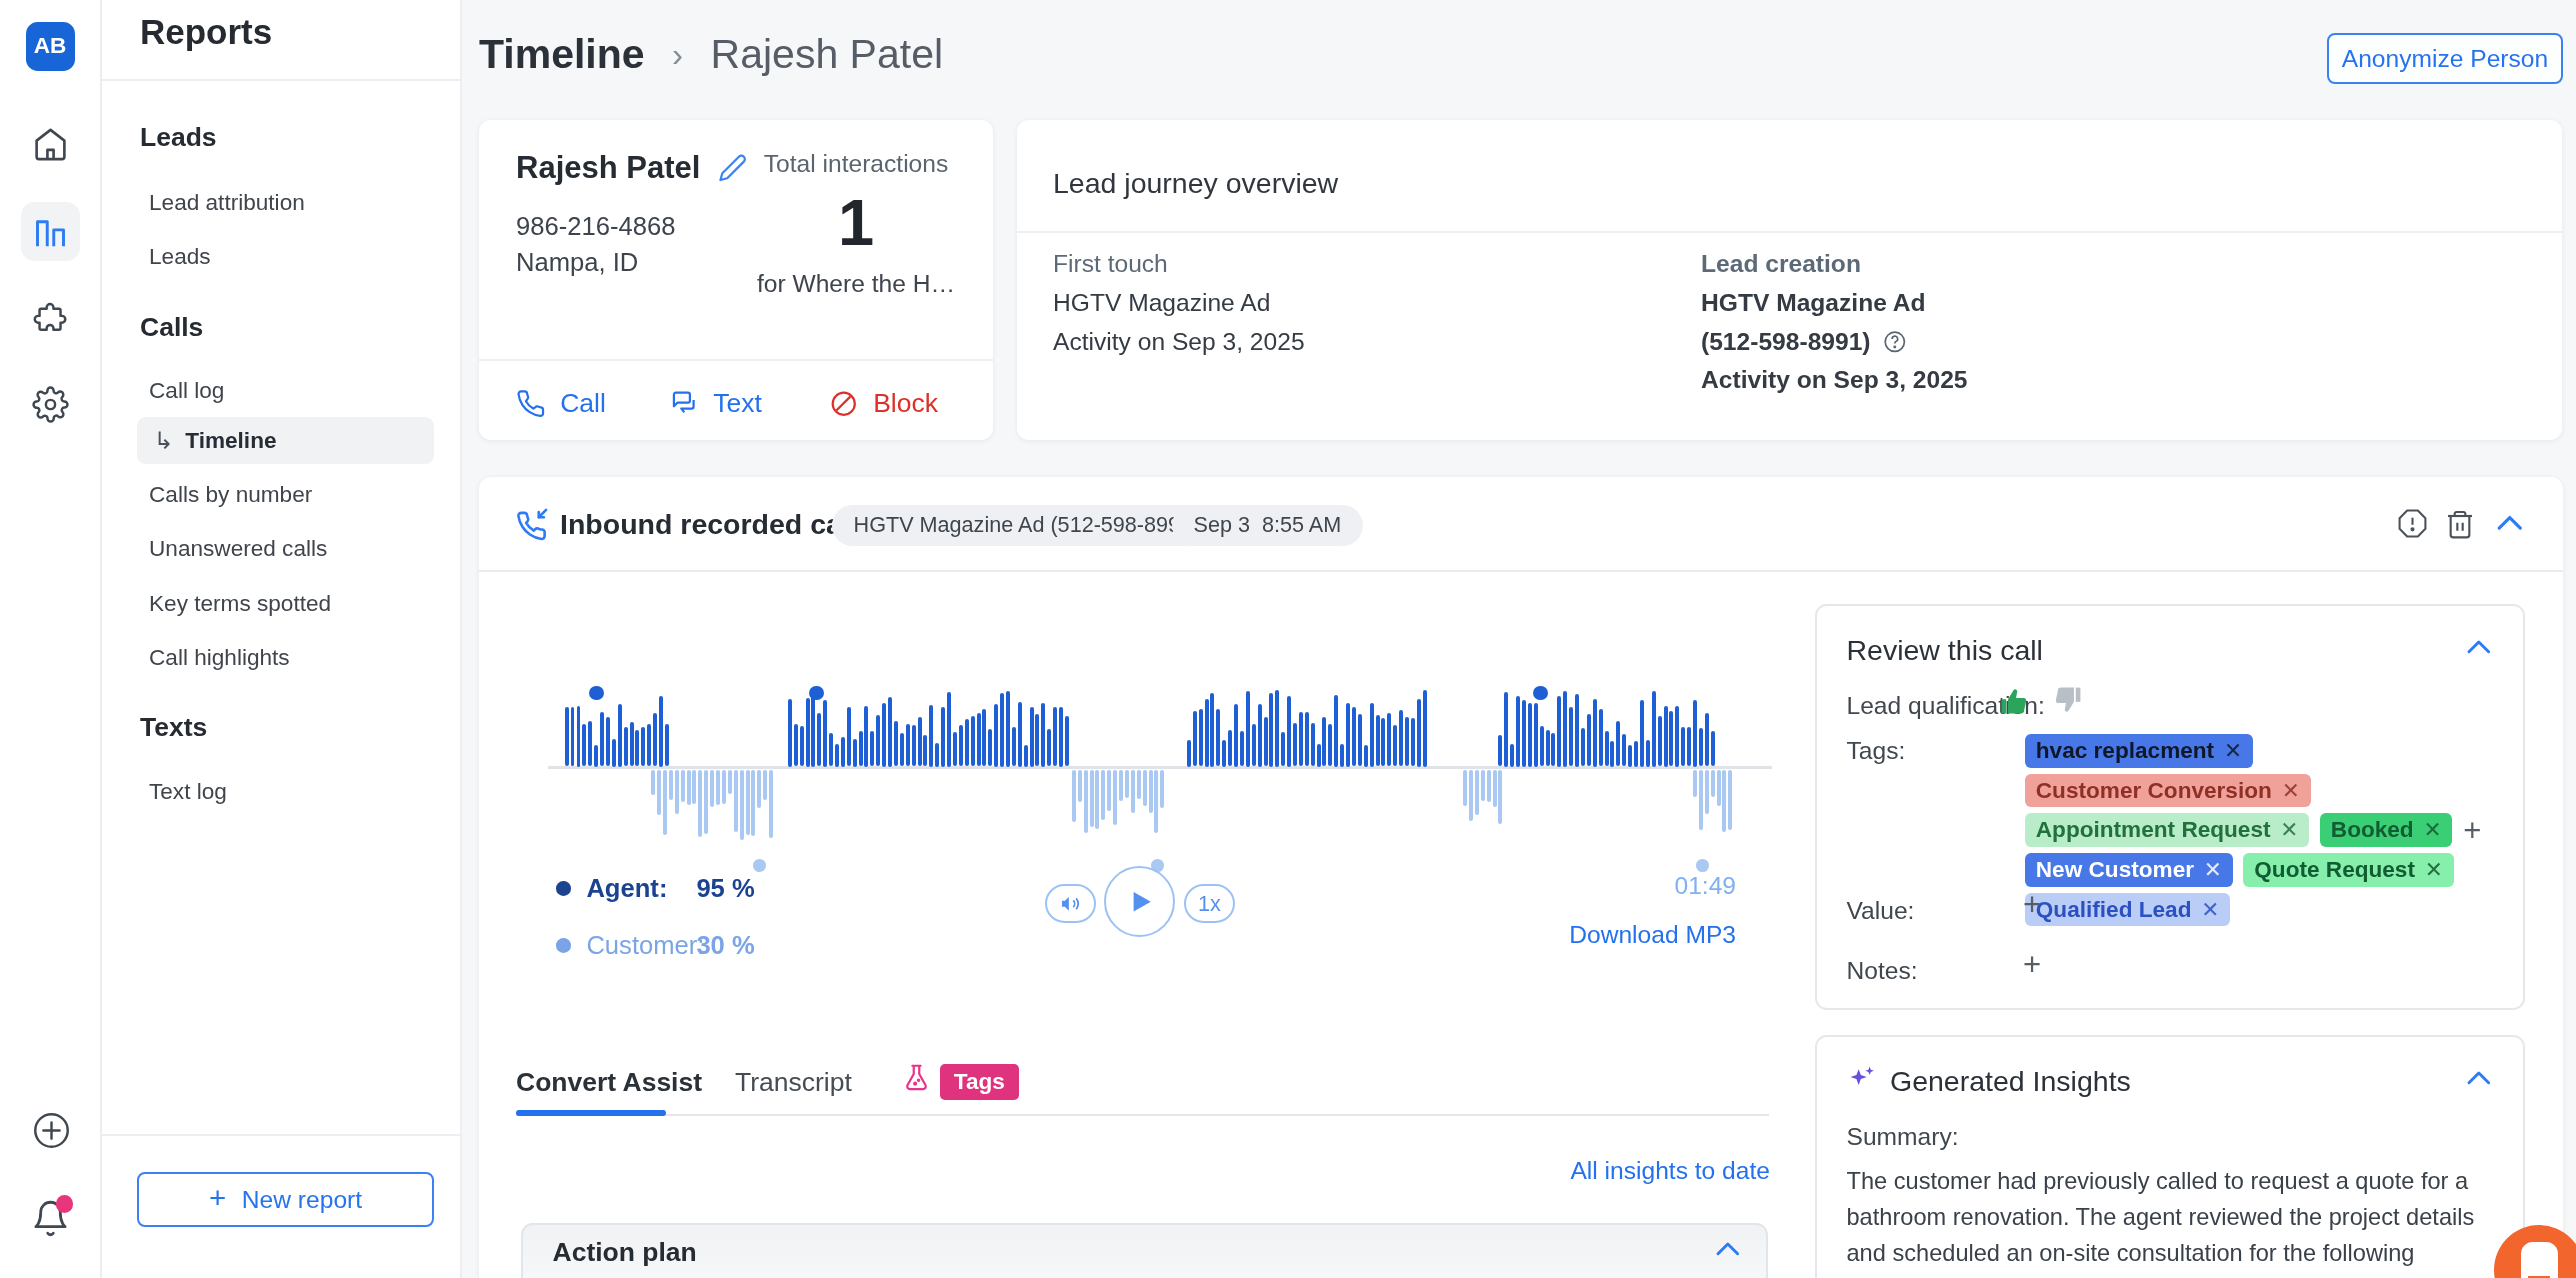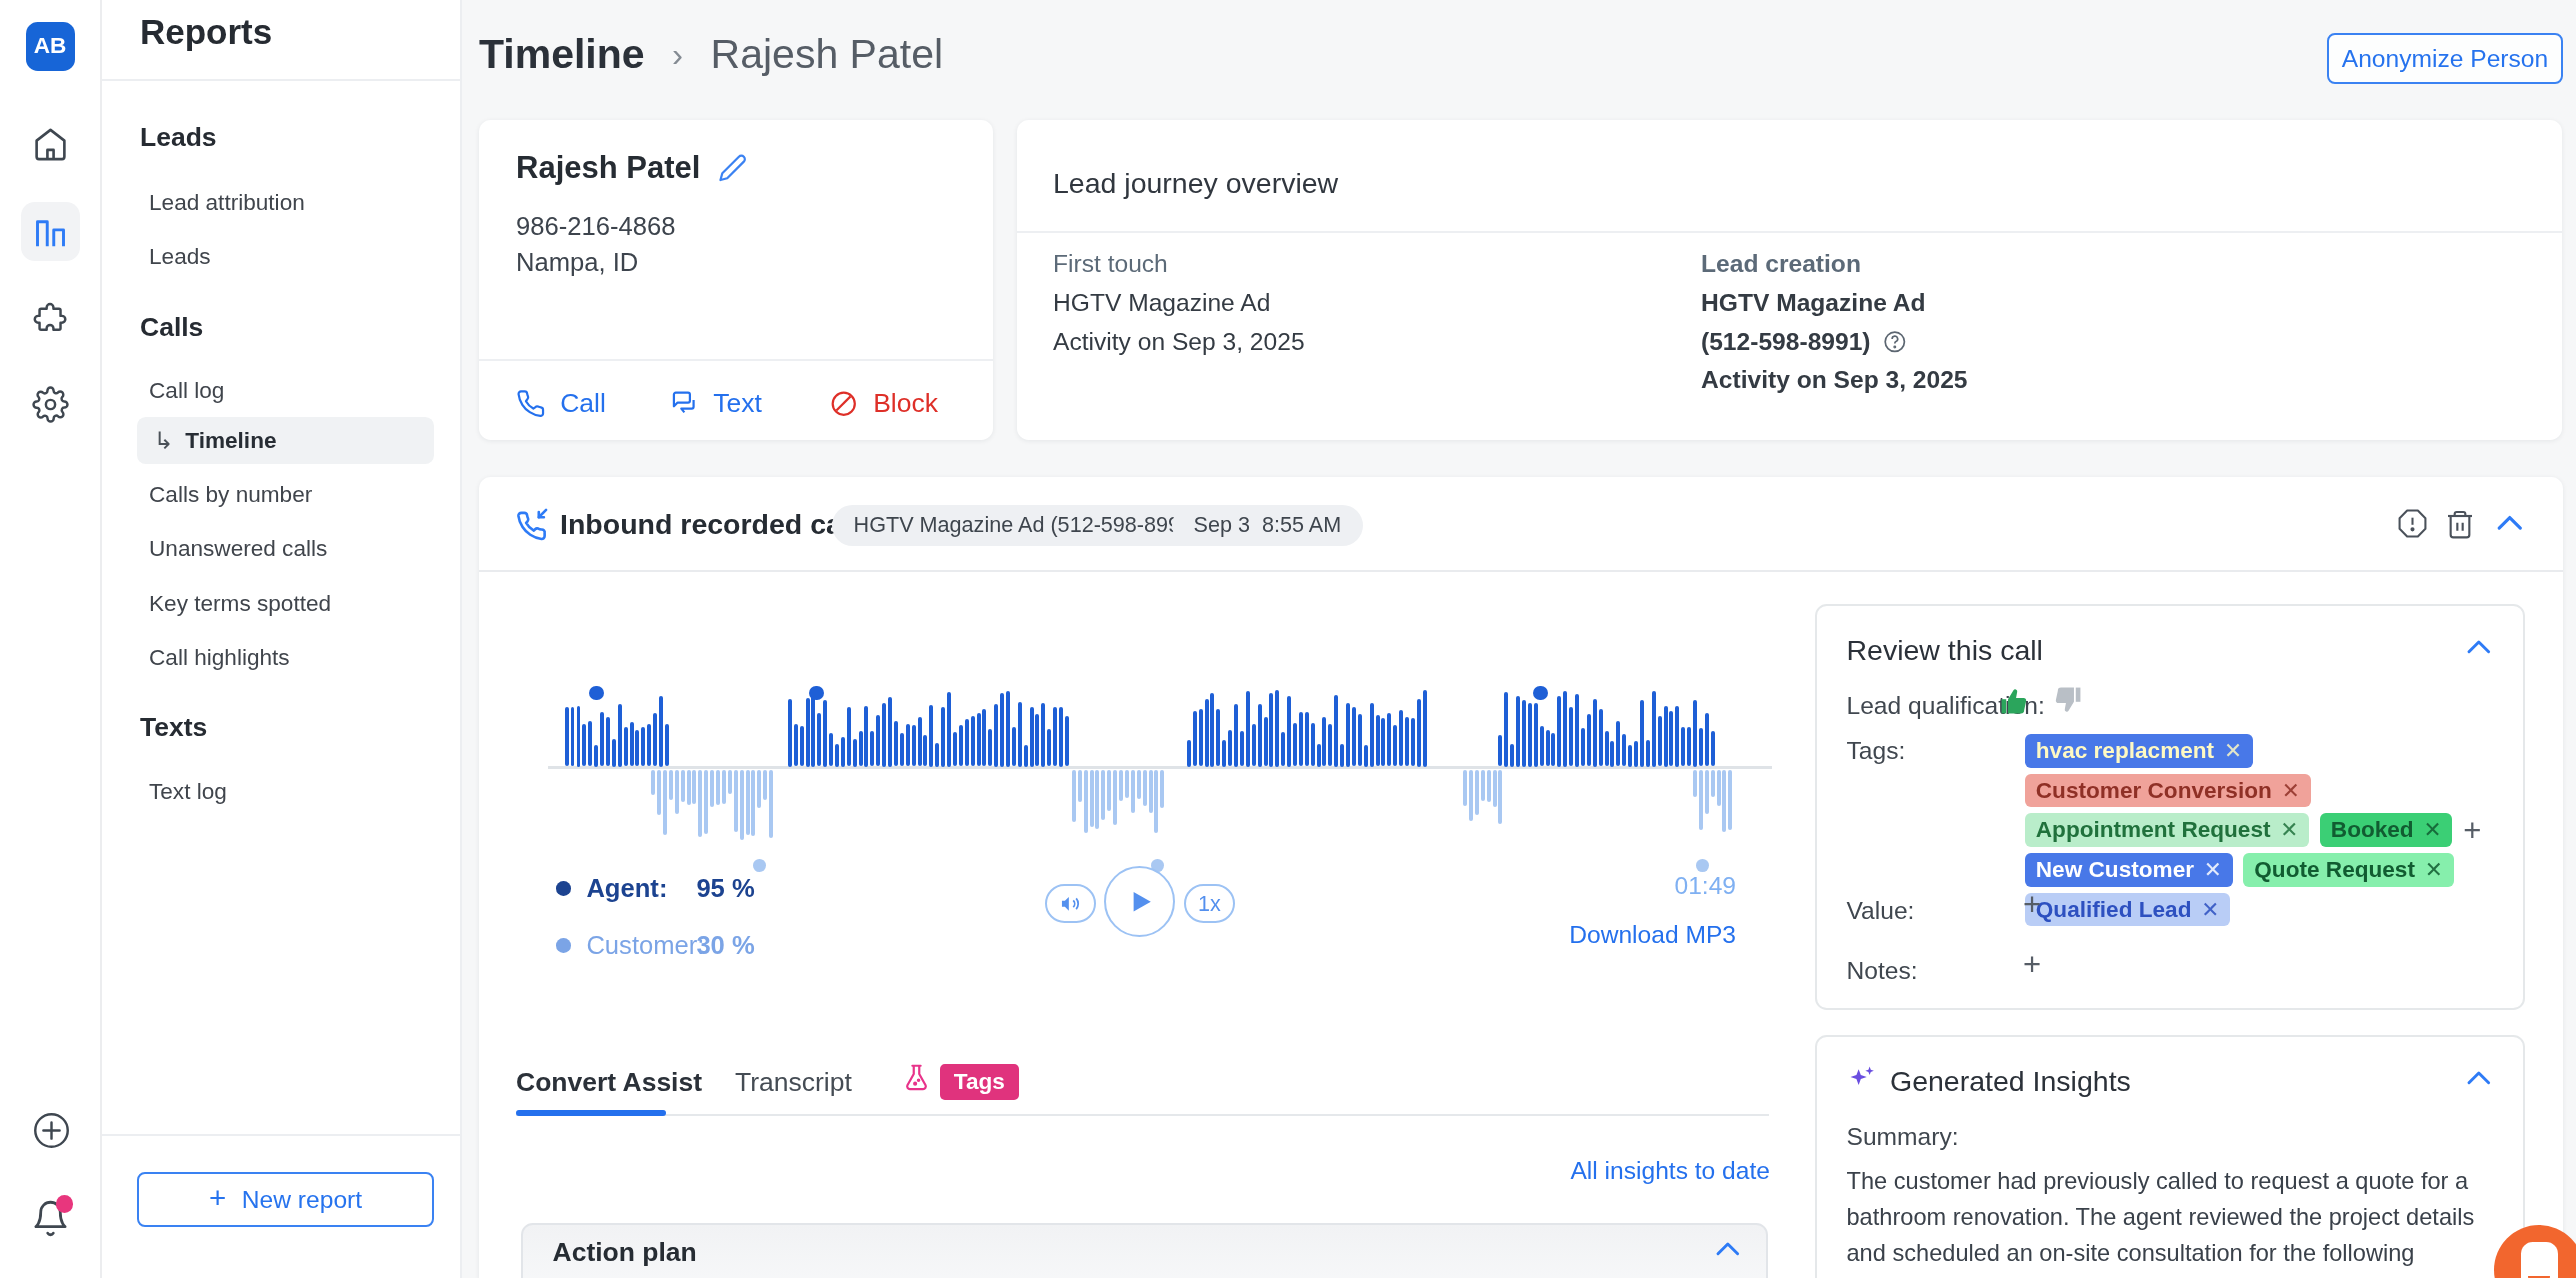--- a/index.html
+++ b/index.html
@@ -265,20 +265,25 @@
 
   <div class="card contact">
     <div class="c-name">
       <span>Rajesh Patel</span>
       <svg viewBox="0 0 24 24" width="29.5" height="29.5" fill="none" stroke="#3b82f2" stroke-width="1.8" stroke-linejoin="round">
         <path d="M17 3a2.8 2.8 0 1 1 4 4L7.5 20.5 2 22l1.5-5.5z"></path>
       </svg>
     </div>
     <div class="c-phone">986-216-4868</div>
     <div class="c-loc">Nampa, ID</div>
+    <div class="c-right">
+      <div class="c-ti-label">Total interactions</div>
+      <div class="c-ti-value">1</div>
+      <div class="c-ti-ctx">for Where the H…</div>
+    </div>
     <div class="c-div"></div>
 
     <div class="c-action blue" style="left:37px;">
       <svg viewBox="0 0 24 24" width="29.5" height="29.5" fill="none" stroke="currentColor" stroke-width="1.8" stroke-linejoin="round">
         <path d="M22 16.92v3a2 2 0 0 1-2.18 2 19.79 19.79 0 0 1-8.63-3.07 19.5 19.5 0 0 1-6-6A19.79 19.79 0 0 1 2.08 4.18 2 2 0 0 1 4.06 2h3a2 2 0 0 1 2 1.72c.12.81.37 1.6.72 2.33a2 2 0 0 1-.45 2.11L8.09 9.91a16 16 0 0 0 6 6l1.75-1.24a2 2 0 0 1 2.11-.45c.73.35 1.52.6 2.33.72A2 2 0 0 1 22 16.92z"></path>
       </svg>
       <span>Call</span>
     </div>
     <div class="c-action blue" style="left:190px;">
       <svg viewBox="0 0 24 24" width="29.5" height="29.5" fill="none" stroke="currentColor" stroke-width="1.8" stroke-linejoin="round">
@@ -631,21 +636,21 @@
           <path d="M2 11h3.6v11H2z"></path>
           <path d="M7 22V11l4.2-7a1.6 1.6 0 0 1 2.9 1.2L13.2 10H19a2 2 0 0 1 2 2.4l-1.5 7A2.5 2.5 0 0 1 17 22z"></path>
         </svg>
         <svg viewBox="0 0 24 24" width="31" height="31" fill="#b9bfc6" style="transform:rotate(180deg);">
           <path d="M2 11h3.6v11H2z"></path>
           <path d="M7 22V11l4.2-7a1.6 1.6 0 0 1 2.9 1.2L13.2 10H19a2 2 0 0 1 2 2.4l-1.5 7A2.5 2.5 0 0 1 17 22z"></path>
         </svg>
       </div>
       <div class="p-label" style="top:131px;">Tags:</div>
       <div class="tags-wrap">
-          <span class="chip" style="background: rgb(72, 120, 232); color: #fef9c3;">
+          <span class="chip" style="background: rgb(72, 120, 232); color: #0f172a;">
             <span>hvac replacment</span>
             <span class="x">✕</span>
           </span>
           <span class="chip" style="background: rgb(240, 162, 154); color: rgb(143, 48, 38);">
             <span>Customer Conversion</span>
             <span class="x">✕</span>
           </span>
           <span class="chip" style="background: rgb(185, 237, 202); color: rgb(32, 113, 60);">
             <span>Appointment Request</span>
             <span class="x">✕</span>

